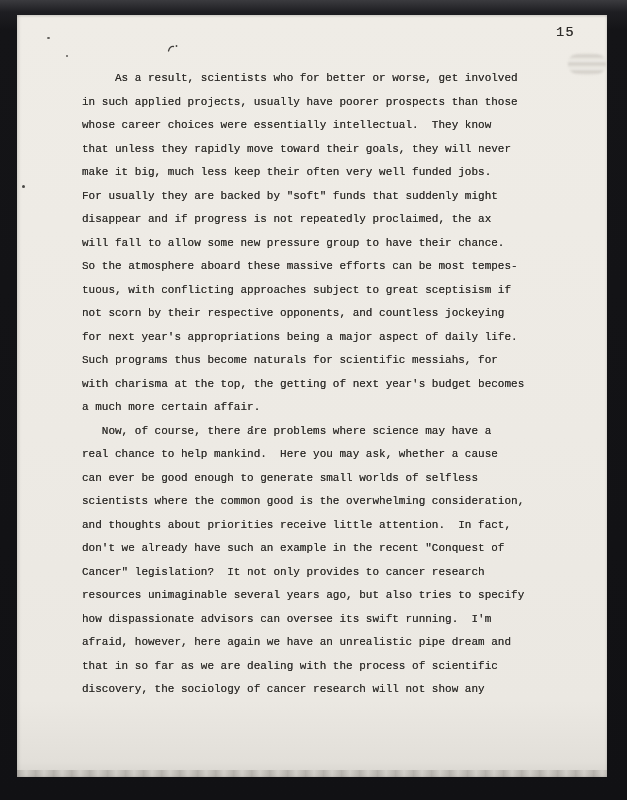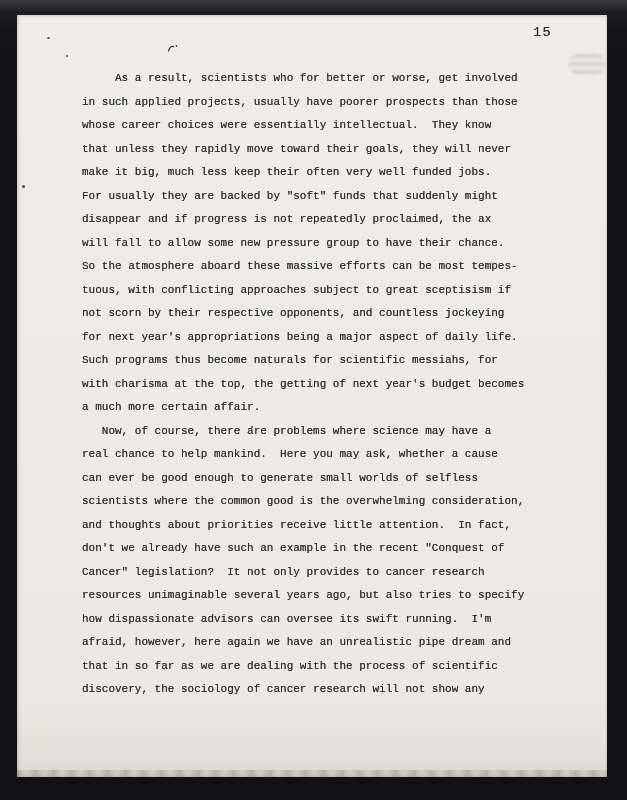--- a/index.html
+++ b/index.html
@@ -34,21 +34,21 @@
       #ebe8e2 90%,
       #e2dfd9 98%,
       var(--paper_edge) 100%);
     box-shadow:
       inset 2px 0 3px rgba(0,0,0,0.10),
       inset -1px 0 2px rgba(0,0,0,0.08),
       inset 0 2px 2px rgba(0,0,0,0.06);
   }
   .page-number {
     position: absolute;
-    left: 516px; top: 10px;
+    left: 539px; top: 10px;
     font-size: 13.5px;
     letter-spacing: 1.5px;
     color: var(--ink);
     text-shadow: 0 0 0.5px rgba(46,44,41,0.8);
   }
   .body-text {
     position: absolute;
     left: 65px; top: 52px;
     width: 490px;
   }

